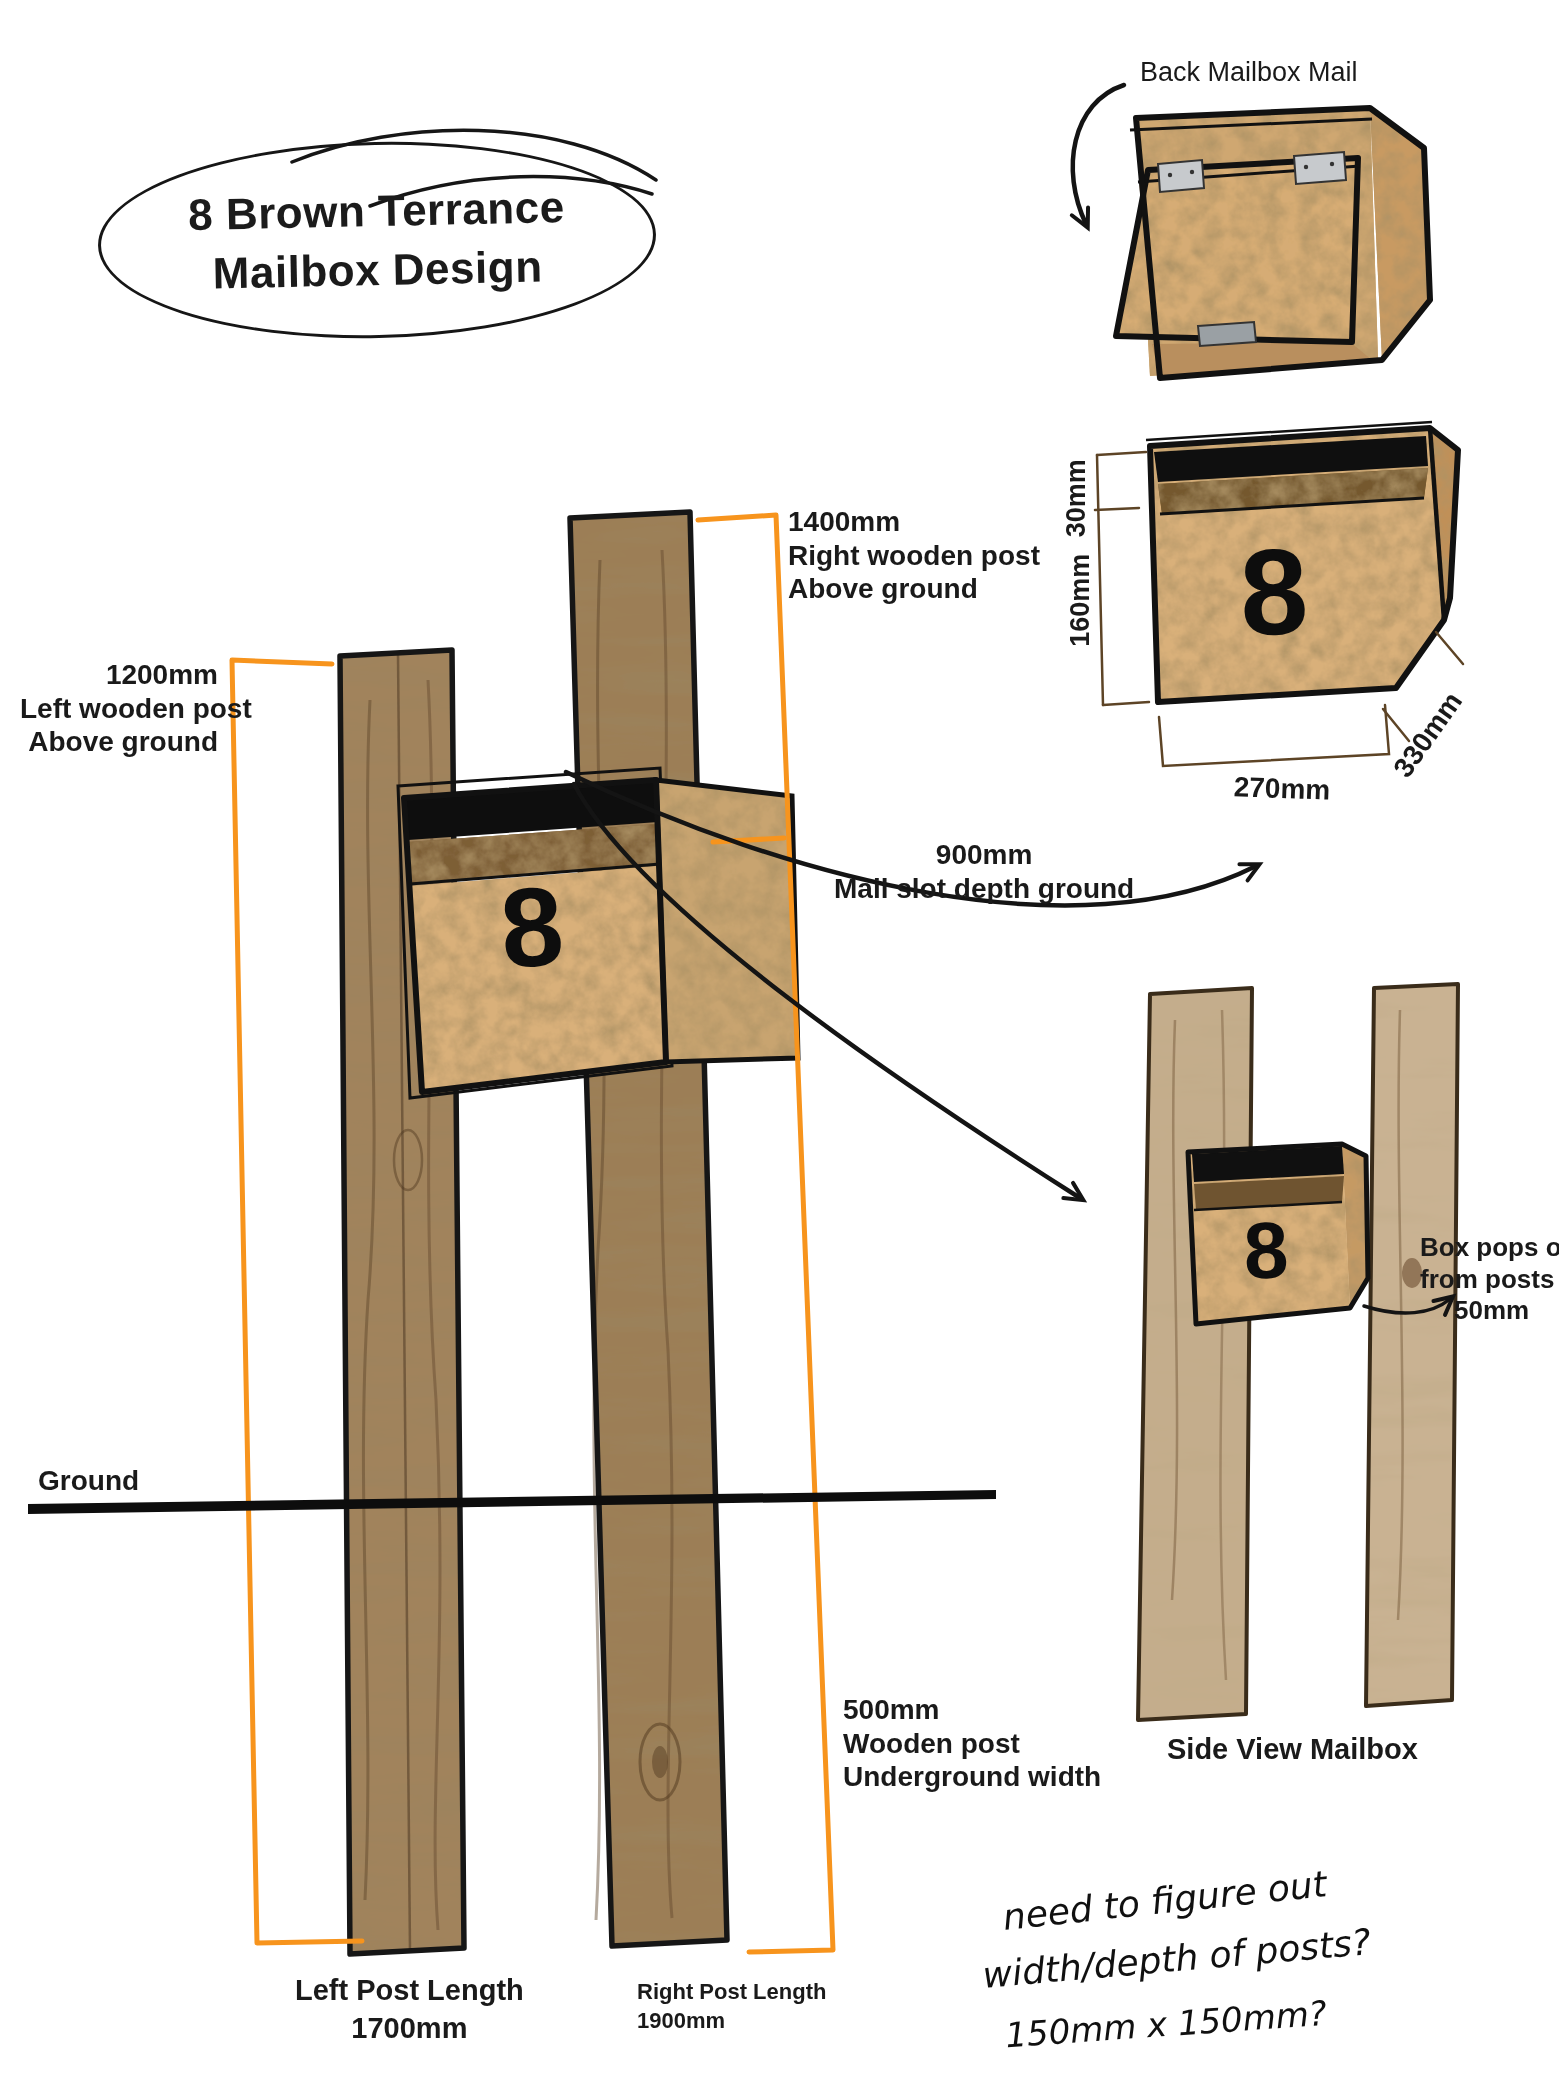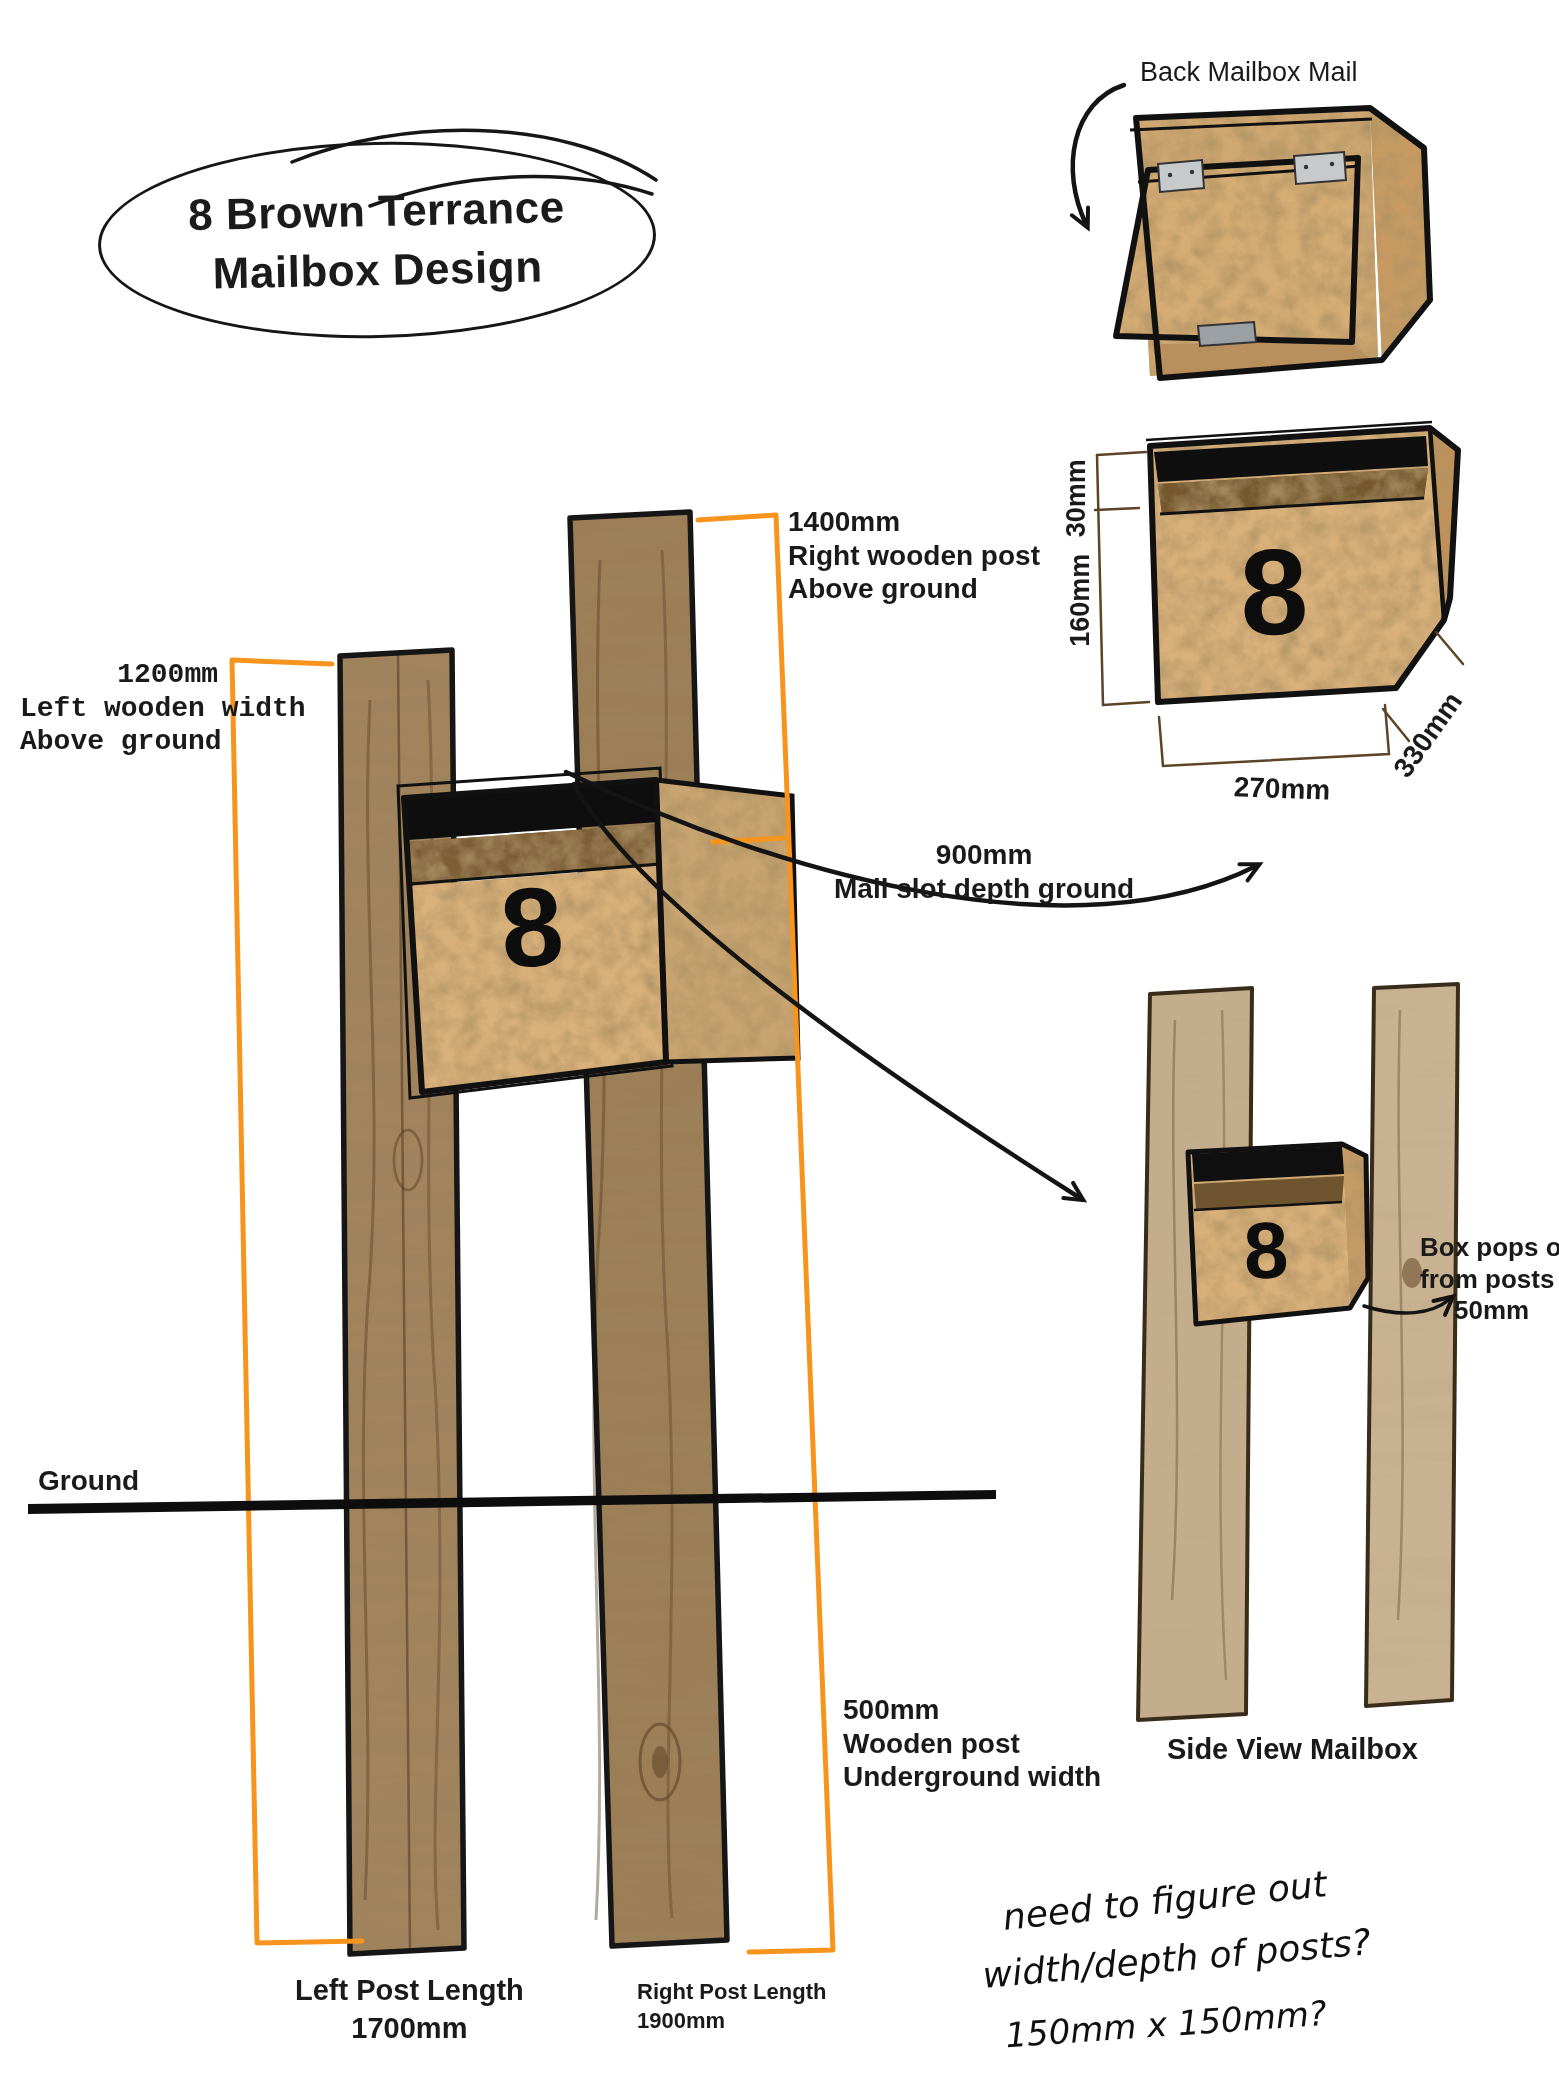--- a/index.html
+++ b/index.html
@@ -190,23 +190,23 @@
   <div class="lbl rot" style="left:1030px;top:584px;width:100px;font-size:27px;transform:rotate(-90deg);">160mm</div>
   <div class="lbl rot" style="left:1232px;top:772px;width:100px;font-size:28px;transform:rotate(2deg);">270mm</div>
   <div class="lbl rot" style="left:1378px;top:718px;width:100px;font-size:28px;transform:rotate(-55deg);">330mm</div>
 
   <div class="lbl" style="left:788px;top:505px;">
     <span class="ln">1400mm</span>
     <span class="ln">Right wooden post</span>
     <span class="ln">Above ground</span>
   </div>
 
-  <div class="lbl right" style="left:20px;top:658px;width:198px;font-family:Liberation Mono, monospace;">
+  <div class="lbl right" style="left:20px;top:658px;width:198px;">
     <span class="ln">1200mm</span>
-    <span class="ln">Left wooden width</span>
+    <span class="ln">Left wooden post</span>
     <span class="ln">Above ground</span>
   </div>
 
   <div class="lbl" style="left:834px;top:838px;text-align:center;">
     <span class="ln">900mm</span>
     <span class="ln">Mail slot depth ground</span>
   </div>
 
   <div class="lbl" style="left:843px;top:1693px;">
     <span class="ln">500mm</span>

